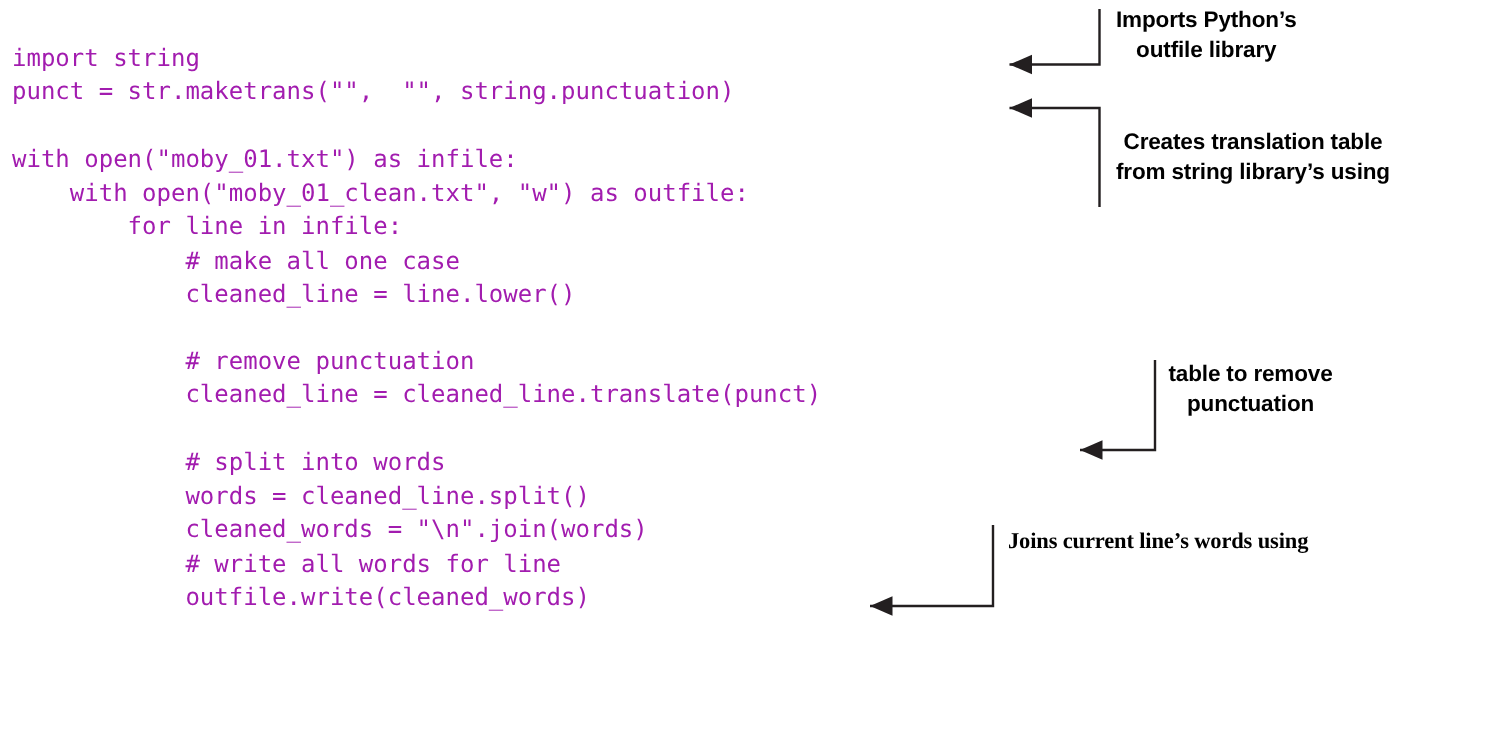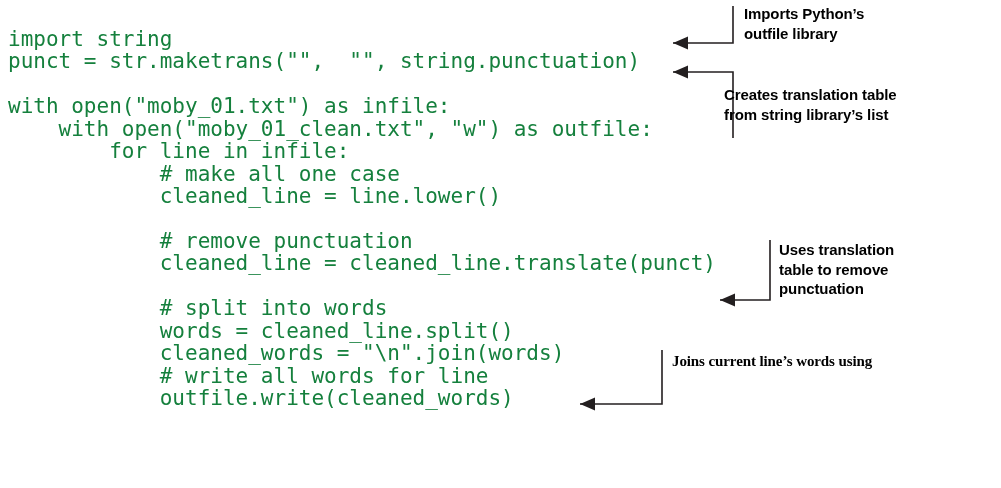--- a/index.html
+++ b/index.html
@@ -17,44 +17,44 @@
   }
 
   
   #code-listing {
     position: absolute;
     left: 8px;
     top: 28px;
     margin: 0;
     padding: 0;
     font-family: "Liberation Mono", "DejaVu Sans Mono", monospace;
-    font-size: 21px;
+    font-size: 16px;
     line-height: 22.45px;
-    color: #15803d;
+    color: #a21caf;
     white-space: pre;
     letter-spacing: 0px;
   }
   #code-listing .code-line {
     display: block;
     height: 22.45px;
     white-space: pre;
   }
 
   
   .callout {
     position: absolute;
     font-family: "Liberation Sans", sans-serif;
     font-weight: bold;
     font-size: 15px;
     line-height: 19.5px;
     color: #000000;
     white-space: nowrap;
     letter-spacing: -0.1px;
   }
-  .callout .callout-line { display: block; }
+  .callout .callout-line { display: block; text-align: center; }
 
   
   .leader {
     position: absolute;
     pointer-events: none;
   }
   .leader svg { display: block; overflow: visible; }
 </style>
 </head>
 <body>
@@ -89,27 +89,26 @@
       <path d="M102,2 L102,56 L20,56" fill="none" stroke="#231f20" stroke-width="1.6"></path>
       <path d="M20,56 L35,49.5 L35,62.5 Z" fill="#231f20"></path>
     </svg>
   </div>
 
   <div class="callout" style="left:744px; top:4px;">
     <span class="callout-line">Imports Python’s</span>
     <span class="callout-line">outfile library</span>
   </div>
 
-  <div class="callout" style="left:724px; top:85px;">
+  <div class="callout" style="left:744px; top:85px;">
     <span class="callout-line">Creates translation table</span>
-    <span class="callout-line">from string library’s list</span>
+    <span class="callout-line">from string library’s using</span>
   </div>
 
   <div class="callout" style="left:779px; top:240px;">
-    <span class="callout-line">Uses translation</span>
     <span class="callout-line">table to remove</span>
     <span class="callout-line">punctuation</span>
   </div>
 
   <div class="callout" style="left:672px; top:352px;font-family:Liberation Serif, serif;">
     <span class="callout-line">Joins current line’s words using</span>
   </div>
 
 </div>
 

